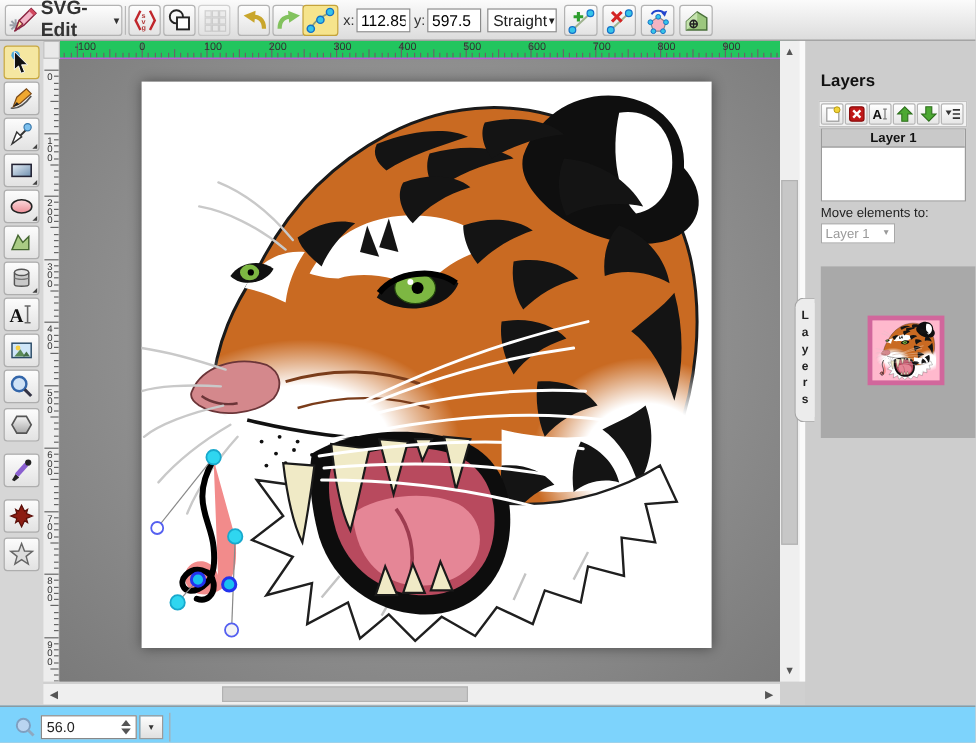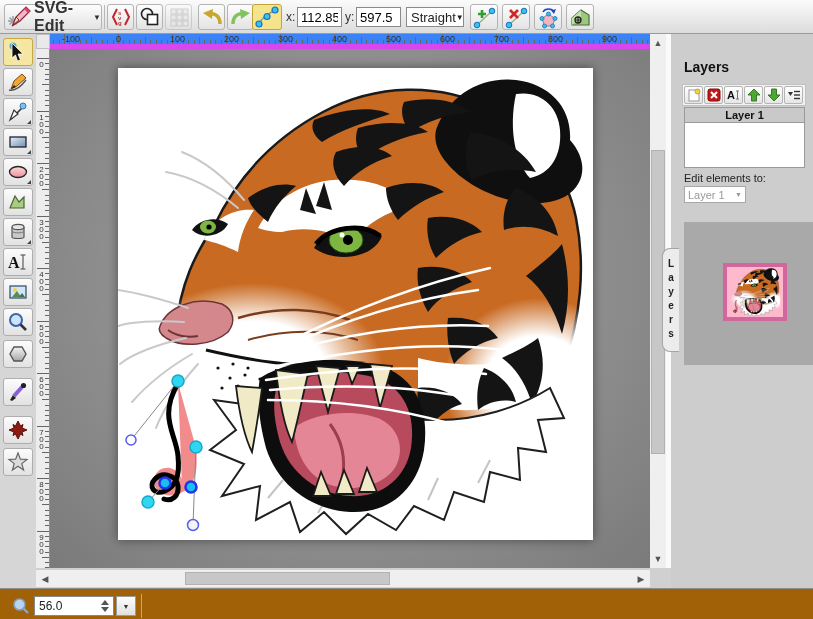--- a/index.html
+++ b/index.html
@@ -27,21 +27,21 @@
   
   .leftbar { position:absolute; left:0; top:34px; width:36px; height:554px; background:#d6d6d6; z-index:25; }
   .tool-btn { position:absolute; left:3px; width:30px; height:28px; background:linear-gradient(#fcfcfc,#e2e2e2);
               border:1px solid #aeaeae; border-radius:3px; display:flex; align-items:center; justify-content:center; }
   .tool-btn.sel { background:#f5e7a1; border-color:#c9a83e; }
   .flyout { position:absolute; right:1px; bottom:1px; width:0; height:0;
             border-left:4px solid transparent; border-bottom:4px solid #444; }
 
   
   .corner { position:absolute; left:36px; top:34px; width:14px; height:15px; background:#e9e9e9; border:1px solid #bdbdbd; z-index:20; }
-  .hruler { position:absolute; left:50px; top:34px; width:614px; height:15px; background:#3b82f6; border-bottom:5px solid #d946ef; overflow:hidden; z-index:19; }
+  .hruler { position:absolute; left:50px; top:34px; width:614px; height:15px; background:#22c55e; border-bottom:1px solid #d946ef; overflow:hidden; z-index:19; }
   .vruler { position:absolute; left:36px; top:49px; width:14px; height:519px; background:#ededed; border-right:1px solid #8f8f8f; overflow:hidden; z-index:19; }
   .htick { position:absolute; bottom:0; width:1px; background:#666; }
   .vtick { position:absolute; right:0; height:1px; background:#666; }
   .hlabel { position:absolute; top:0; font-size:9px; color:#333; white-space:nowrap; }
   .vlabel { position:absolute; left:1px; font-size:8px; color:#333; writing-mode:vertical-rl; text-orientation:upright; letter-spacing:-2px; line-height:9px; }
 
   
   .workspace { position:absolute; left:50px; top:49px; width:600px; height:519px; overflow:hidden;
                background:radial-gradient(ellipse at 50% 45%, #9b9b9b 0%, #949494 45%, #868686 75%, #7a7a7a 100%); z-index:10; }
   .canvas { position:absolute; left:68px; top:19px; width:475px; height:472px; background:#fff;
@@ -70,21 +70,21 @@
                  color:#999; font-size:11px; display:flex; align-items:center; justify-content:space-between; padding:0 3px; }
   .preview-box { position:absolute; left:13px; top:188px; width:129px; height:143px; background:#a9a9a9; }
   .thumb { position:absolute; left:39px; top:41px; width:64px; height:58px; background:#d1679c; padding:4px; }
   .thumb-inner { width:56px; height:50px; background:#ffb9cd; overflow:hidden; }
   .side-tab { position:absolute; left:662px; top:248px; width:17px; height:104px; background:#ececec; border:1px solid #a5a5a5;
               border-right:none; border-radius:8px 0 0 8px; z-index:24;
               display:flex; align-items:center; justify-content:center; }
   .side-tab span { writing-mode:vertical-rl; text-orientation:upright; font-size:10px; font-weight:bold; color:#222; letter-spacing:3px; }
 
   
-  .bottombar { position:absolute; left:0; top:588px; width:813px; height:31px; background:#a16207; border-top:1px solid #8d8d8d; z-index:30; }
+  .bottombar { position:absolute; left:0; top:588px; width:813px; height:31px; background:#7dd3fc; border-top:1px solid #8d8d8d; z-index:30; }
   .zoom-input { position:absolute; left:34px; top:7px; width:80px; height:20px; background:#fff; border:1px solid #888;
                 display:flex; align-items:center; justify-content:space-between; padding:0 4px; font-size:12px; }
   .spinner { display:flex; flex-direction:column; align-items:center; line-height:4px; }
   .spinner i { width:0; height:0; border-left:4px solid transparent; border-right:4px solid transparent; display:block; }
   .spin-up { border-bottom:5px solid #555; margin-bottom:2px; }
   .spin-dn { border-top:5px solid #555; }
   .zoom-drop { position:absolute; left:116px; top:7px; width:20px; height:20px; background:linear-gradient(#fdfdfd,#e0e0e0);
                border:1px solid #9a9a9a; display:flex; align-items:center; justify-content:center; font-size:7px; color:#333; }
   .bb-sep { position:absolute; left:141px; top:5px; width:1px; height:24px; background:#aaa; }
 
@@ -765,21 +765,21 @@
             <line x1="7" y1="10.5" x2="13" y2="10.5"></line>
           </g>
       </svg>
     </div>
   </div>
 
   <div class="layer-list">
     <div class="hdr">Layer 1</div>
   </div>
 
-  <div class="move-label">Edit elements to:</div>
+  <div class="move-label">Move elements to:</div>
   <div class="move-select">
     <span>Layer 1</span>
     <span style="font-size:7px;color:#999">▼</span>
   </div>
 
   <div class="preview-box">
     <div class="thumb">
       <div class="thumb-inner">
         <svg width="56" height="50" viewBox="0 0 475 472" preserveAspectRatio="xMidYMid meet">
           <use href="#tigerSym"></use>

